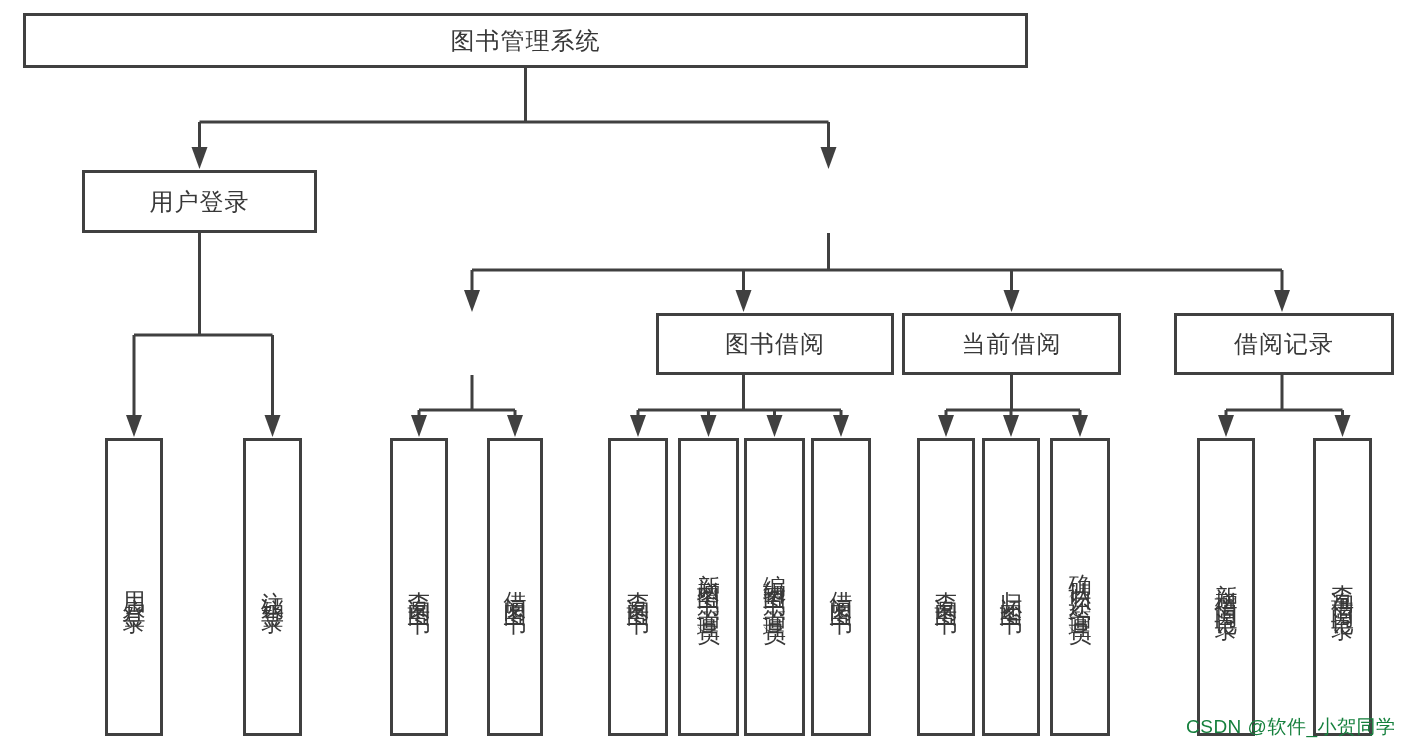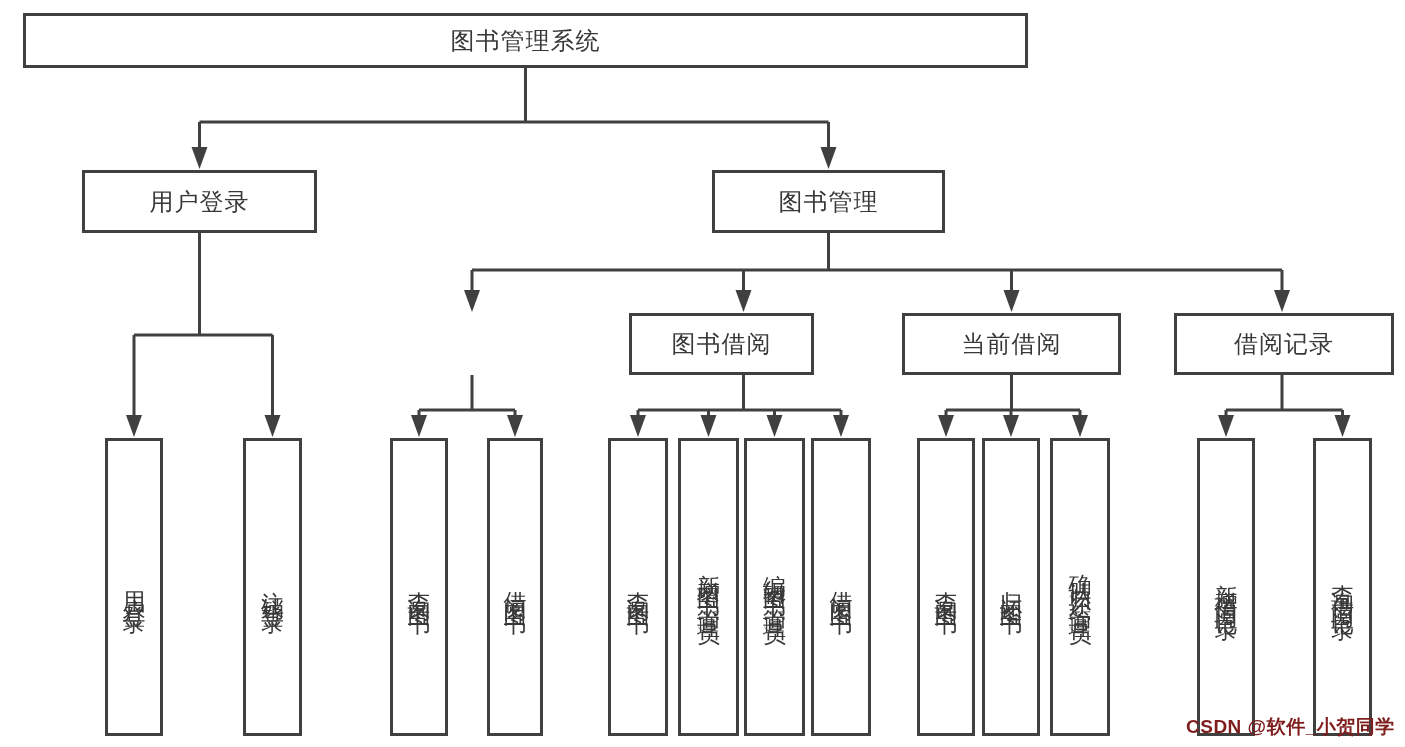--- a/index.html
+++ b/index.html
@@ -4,22 +4,22 @@
 <style>
   html,body{margin:0;padding:0;background:#ffffff;}
   body{font-family:"Liberation Sans","DejaVu Sans",sans-serif;}
   #canvas{position:relative;width:1405px;height:747px;background:#ffffff;overflow:hidden;}
   #connectors{position:absolute;left:0;top:0;width:1405px;height:747px;}
   .node{position:absolute;box-sizing:border-box;background:#ffffff;border:3px solid #404040;
         display:flex;align-items:center;justify-content:center;color:#383838;}
   .hbox{font-size:24px;letter-spacing:1px;}
   .vbox .vtext{writing-mode:vertical-rl;text-orientation:mixed;font-size:23px;letter-spacing:7px;line-height:1;}
   .title{font-size:24px;}
-  #watermark{position:absolute;left:1186px;top:714px;font-size:19px;color:#7f1d1d;
-             letter-spacing:0.5px;white-space:nowrap;font-weight:bold;}
+  #watermark{position:absolute;left:1186px;top:714px;font-size:19px;color:#15803d;
+             letter-spacing:0.5px;white-space:nowrap;}
 </style>
 </head>
 <body>
 
 <div id="canvas">
 
   <svg id="connectors" viewBox="0 0 1405 747" xmlns="http://www.w3.org/2000/svg">
       <path d="M525.5 67 V122 M199.5 122 H828.5 M199.5 122 V151 M828.5 122 V151 M199.5 233 V335 M134 335 H272.5 M134 335 V419 M272.5 335 V419 M828.5 233 V270 M472 270 H1282 M472 270 V294 M743.5 270 V294 M1011.5 270 V294 M1282 270 V294 M472 375 V410 M419 410 H515 M419 410 V419 M515 410 V419 M743.5 375 V410 M638 410 H841 M638 410 V419 M708.5 410 V419 M774.5 410 V419 M841 410 V419 M1011.5 375 V410 M946 410 H1080 M946 410 V419 M1011 410 V419 M1080 410 V419 M1282 375 V410 M1226 410 H1342.5 M1226 410 V419 M1342.5 410 V419" stroke="#404040" stroke-width="3" fill="none"></path>
       <polygon points="191.5,147 207.5,147 199.5,169" fill="#404040"></polygon>
       <polygon points="820.5,147 836.5,147 828.5,169" fill="#404040"></polygon>
@@ -42,25 +42,22 @@
       <polygon points="1334.5,415 1350.5,415 1342.5,437" fill="#404040"></polygon>
     </svg>
 
   <div class="node hbox title" style="left:23px;top:13px;width:1005px;height:55px;">
     <span>图书管理系统</span>
   </div>
 
   <div class="node hbox" style="left:82px;top:170px;width:235px;height:63px;">
     <span>用户登录</span>
   </div>
-  <div class="node hbox" style="left:712px;top:170px;width:233px;height:63px;">
-    <span>图书管理</span>
-  </div>
 
-  <div class="node hbox" style="left:629px;top:313px;width:185px;height:62px;">
+  <div class="node hbox" style="left:656px;top:313px;width:238px;height:62px;">
     <span>图书借阅</span>
   </div>
   <div class="node hbox" style="left:902px;top:313px;width:219px;height:62px;">
     <span>当前借阅</span>
   </div>
   <div class="node hbox" style="left:1174px;top:313px;width:220px;height:62px;">
     <span>借阅记录</span>
   </div>
 
   <div class="node vbox" style="left:105px;top:438px;width:58px;height:298px;">

